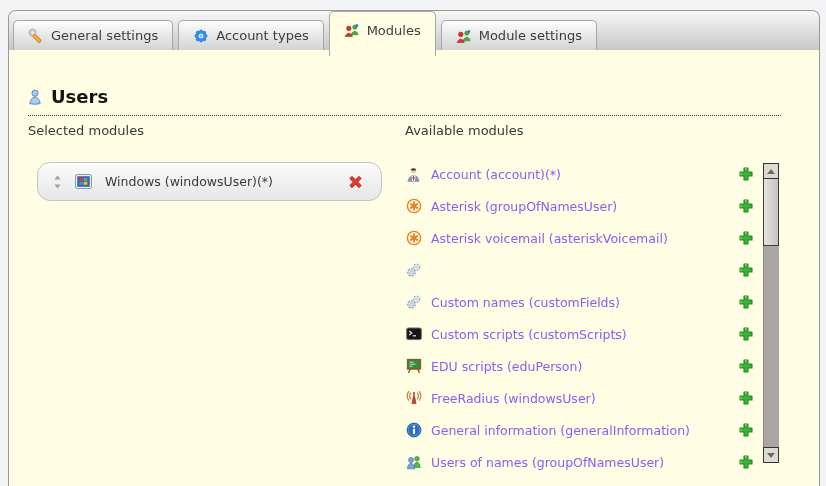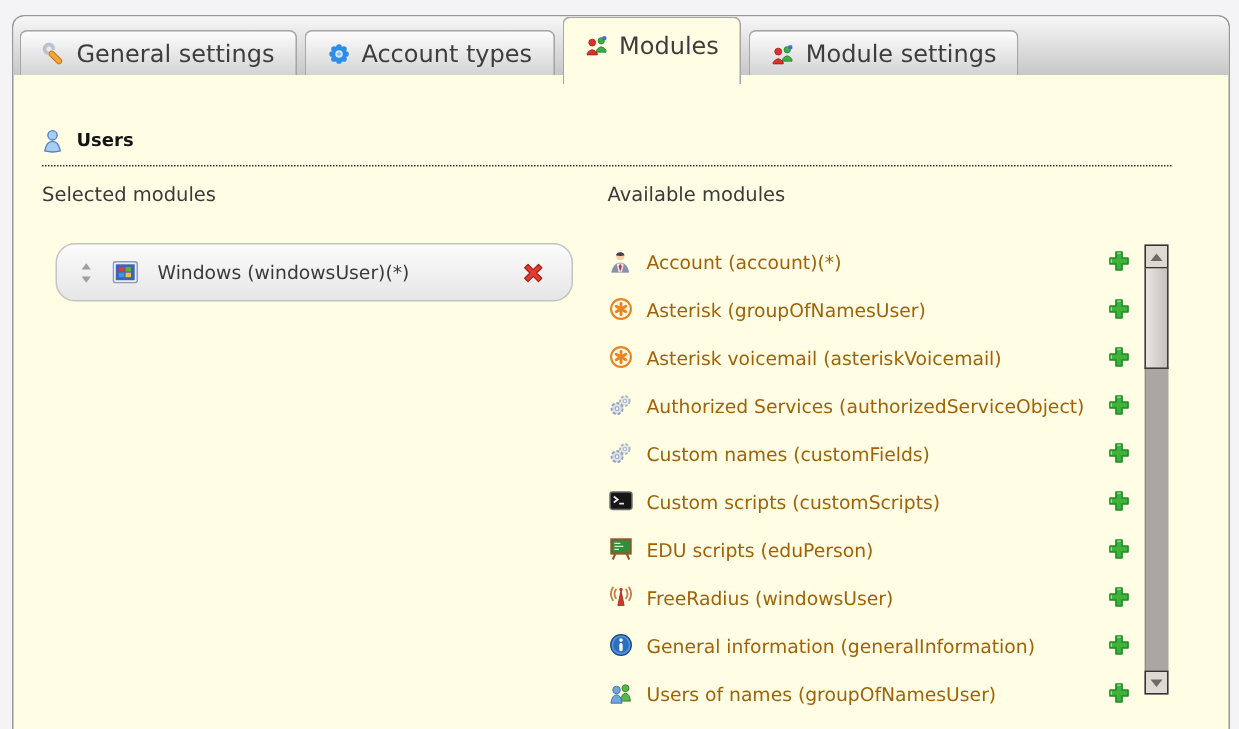--- a/index.html
+++ b/index.html
@@ -7,39 +7,39 @@
   .window{position:absolute;left:8px;top:10px;width:812px;height:476px;
     background:#fffde4;border:1px solid #98989b;border-bottom:none;
     border-radius:8px 8px 0 0;box-sizing:border-box;}
   .tabbar{position:absolute;left:0;top:0;width:100%;height:39px;
     background:linear-gradient(#f7f7f7,#c7c7c7);border-radius:7px 7px 0 0;
     display:flex;align-items:flex-end;padding-left:4px;box-sizing:border-box;}
   .tab{box-sizing:border-box;height:30px;display:flex;align-items:center;gap:7px;
     padding:0 14px;margin-right:5px;white-space:nowrap;
     background:linear-gradient(#fdfdfd,#d3d3d3);
     border:1px solid #a6a6a6;border-bottom:none;border-radius:5px 5px 0 0;
-    font-size:16px;color:#3d3d3d;cursor:pointer;}
+    font-size:13px;color:#3d3d3d;cursor:pointer;}
   .tab.active{background:#fffde4;height:45px;margin-bottom:-6px;
     padding-bottom:8px;z-index:3;position:relative;}
   .section-header{position:absolute;left:19px;top:75px;width:753px;
-    display:flex;gap:9px;padding-bottom:8px;
-    border-bottom:1px dotted #333;font-size:12px;font-weight:bold;color:#141414;}
+    display:flex;align-items:center;gap:9px;padding-bottom:8px;
+    border-bottom:1px dotted #333;font-size:18px;font-weight:bold;color:#141414;}
   .col-label{position:absolute;top:112px;font-size:13px;color:#3a3a3a;}
   .selected-row{position:absolute;left:28px;top:151px;width:345px;height:39px;
     box-sizing:border-box;border:1px solid #c3c3c3;border-radius:13px;
     background:linear-gradient(#fbfbfb,#e6e6e6);
     display:flex;align-items:center;font-size:12.5px;color:#3a3a3a;}
   .selected-row .sort{margin-left:15px;display:flex;cursor:grab;}
   .selected-row .modicon{margin-left:13px;display:flex;}
   .selected-row .modname{margin-left:13px;white-space:nowrap;}
   .del-btn{position:absolute;right:17px;top:50%;transform:translateY(-50%);
     cursor:pointer;display:flex;background:none;border:none;padding:0;}
   .avail-list{position:absolute;left:396px;top:147px;width:352px;}
   .avail-row{position:relative;height:32px;display:flex;align-items:center;
-    padding-right:24px;font-size:12.5px;color:#a16207;}
+    padding-right:24px;font-size:12.5px;color:#8b5cf6;}
   .avail-row .modicon{width:17px;display:flex;justify-content:center;}
   .avail-row .modname{margin-left:9px;white-space:nowrap;}
   .add-btn{position:absolute;right:3px;top:50%;transform:translateY(-50%);
     cursor:pointer;display:flex;background:none;border:none;padding:0;}
   .scrollbar{position:absolute;left:754px;top:152px;width:16px;height:300px;
     background:#aba6a1;box-shadow:inset 1px 0 0 #8f8a85;
     display:flex;flex-direction:column;box-sizing:border-box;}
   .sb-btn{box-sizing:border-box;width:16px;height:16px;background:#dedad3;
     border:1px solid #353431;display:flex;align-items:center;justify-content:center;
     cursor:pointer;flex:0 0 auto;}
@@ -216,21 +216,20 @@
 
     <div class="avail-row">
       <span class="modicon">
         <svg width="16" height="16" viewBox="0 0 16 16">
           <circle cx="10.6" cy="5.4" r="3.2" fill="#e3e9ee" stroke="#a9b6c2" stroke-width="1.3" stroke-dasharray="1.8 1.2"></circle>
           <circle cx="10.6" cy="5.4" r="1.1" fill="#f7fafc" stroke="#a9b6c2" stroke-width="0.7"></circle>
           <circle cx="5.4" cy="10.4" r="3.7" fill="#d6dfe7" stroke="#93a3b2" stroke-width="1.3" stroke-dasharray="2 1.3"></circle>
           <circle cx="5.4" cy="10.4" r="1.2" fill="#f7fafc" stroke="#93a3b2" stroke-width="0.7"></circle>
         </svg>
       </span>
-      <span class="modname">Authorized Services (authorizedServiceObject)</span>
       <button class="add-btn">
         <svg width="16" height="16" viewBox="0 0 16 16">
             <path d="M6 2 h4 v4 h4 v4 h-4 v4 h-4 v-4 H2 V6 h4 Z" fill="#3cb43c" stroke="#1f8a1f" stroke-width="1.1" stroke-linejoin="round"></path>
             <path d="M6.8 2.9 h2.4 M2.9 6.8 v2.4" stroke="#94e094" stroke-width="1" fill="none"></path>
           </svg>
       </button>
     </div>
 
     <div class="avail-row">
       <span class="modicon">

